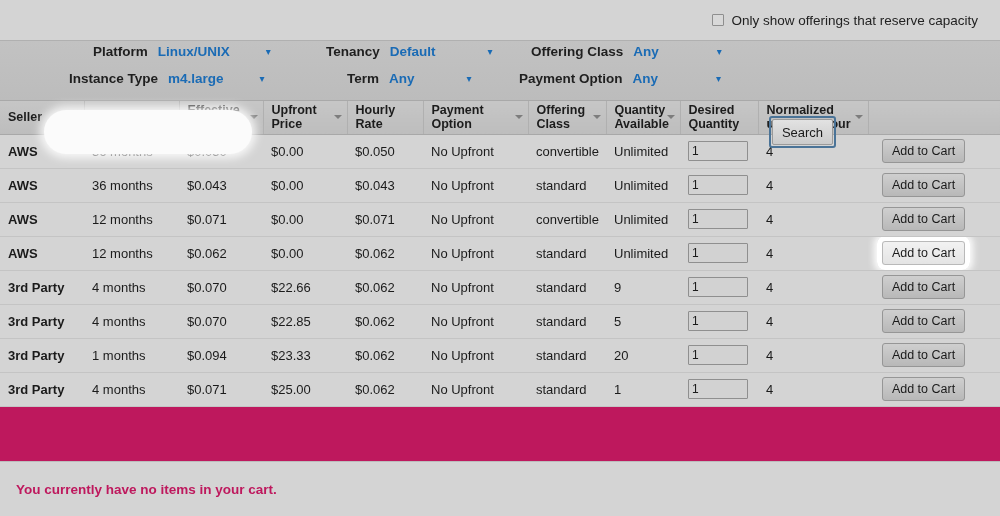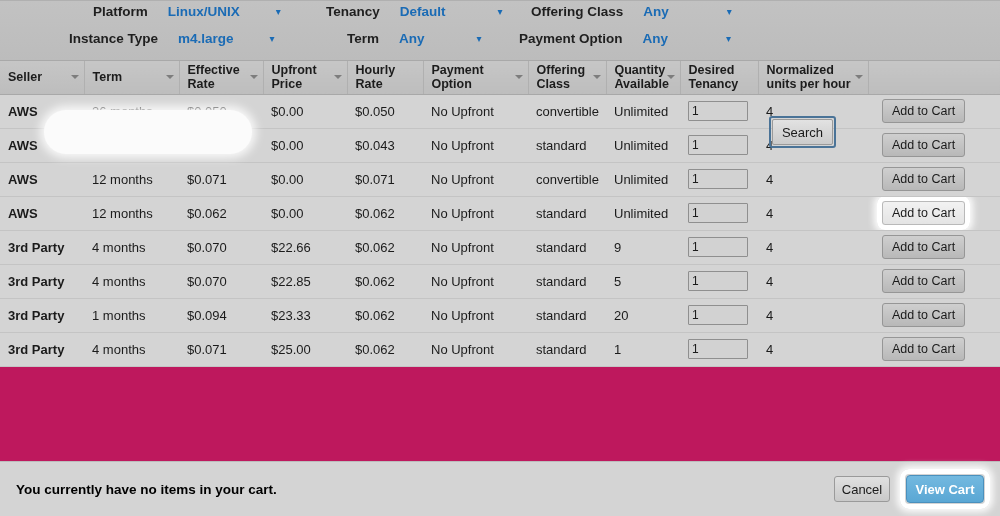--- a/index.html
+++ b/index.html
@@ -68,21 +68,21 @@
   }
   .frow.r1 { top: 3px; }
   .frow.r2 { top: 30px; }
   .fgroup { display: flex; align-items: center; position: absolute; }
   .flabel {
     font-size: 13.5px; color: #1f1f1f; font-weight: bold;
     text-align: right; white-space: nowrap; padding-left: 7px;
   }
   .fvalue {
     font-size: 13.5px; color: #1a6bb5; font-weight: bold;
-    margin-left: 20px; white-space: nowrap; cursor: pointer;
+    margin-left: 10px; white-space: nowrap; cursor: pointer;
   }
   .caret {
     margin-left: 10px; color: #1a6bb5; font-size: 10px; line-height: 1;
     cursor: pointer; user-select: none;
   }
   
   .g-platform  { left: 86px;  top: 0; }
   .g-instance  { left: 62px;  top: 0; }
   .g-tenancy   { left: 319px; top: 0; }
   .g-term      { left: 340px; top: 0; }
@@ -181,21 +181,21 @@
 
   
   .footer {
     position: relative;
     flex: 0 0 55px; height: 55px;
     background: #d4d4d4;
     border-top: 1px solid #bcbcbc;
     display: flex; align-items: center;
     padding: 0 16px;
   }
-  .cart-note { font-size: 13.5px; color: #000000; font-weight: bold; }
+  .cart-note { font-size: 13.5px; color: #be185d; font-weight: bold; }
   .footer-actions {
     margin-left: auto; display: flex; align-items: center; gap: 16px;
     position: relative;
   }
   .btn-cancel {
     width: 56px; height: 26px;
     background: linear-gradient(to bottom, #e0e0e0, #c9c9c9);
     border: 1px solid #9a9a9a; border-radius: 3px;
     font-family: "Liberation Sans", sans-serif;
     font-size: 13px; color: #1a1a1a; cursor: pointer;
@@ -216,20 +216,26 @@
     box-shadow: 0 0 7px 3px rgba(255,255,255,.95);
     pointer-events: none; z-index: 1;
   }
 </style>
 </head>
 <body>
 
 <div class="dialog">
 
 
+  <div class="capacity-strip">
+    <label class="cap-label">
+      <span class="cap-box"></span>
+      <span>Only show offerings that reserve capacity</span>
+    </label>
+  </div>
 
   <div class="filters">
     <div class="frow r1">
       <div class="fgroup g-platform">
         <span class="flabel">Platform</span>
         <span class="fvalue">Linux/UNIX</span>
         <span class="caret">▾</span>
       </div>
       <div class="fgroup g-tenancy">
         <span class="flabel">Tenancy</span>
@@ -309,21 +315,21 @@
             </th>
           <th>
               <span class="hd">Offering Class</span>
               <span class="sort-arrow"></span>
             </th>
           <th>
               <span class="hd">Quantity Available</span>
               <span class="sort-arrow"></span>
             </th>
           <th>
-              <span class="hd">Desired Tenancy</span>
+              <span class="hd">Desired Quantity</span>
             </th>
           <th>
               <span class="hd">Normalized units per hour</span>
               <span class="sort-arrow"></span>
             </th>
           <th>
               <span class="hd"></span>
             </th>
         </tr>
       </thead>
@@ -431,22 +437,15 @@
             <td><input type="text" class="qty-input" value="1" style=""></td>
             <td>4</td>
             <td class="cart-cell"><button class="cart-btn">Add to Cart</button></td>
           </tr>
         </tbody>
     </table>
   </div>
 
   <div class="footer">
     <div class="cart-note">You currently have no items in your cart.</div>
-    <div class="footer-actions">
-      <button class="btn-cancel">Cancel</button>
-      <span class="viewcart-wrap">
-        <span class="viewcart-glow"></span>
-        <button class="btn-viewcart">View Cart</button>
-      </span>
-    </div>
   </div>
 
 </div>
 
 </body></html>

